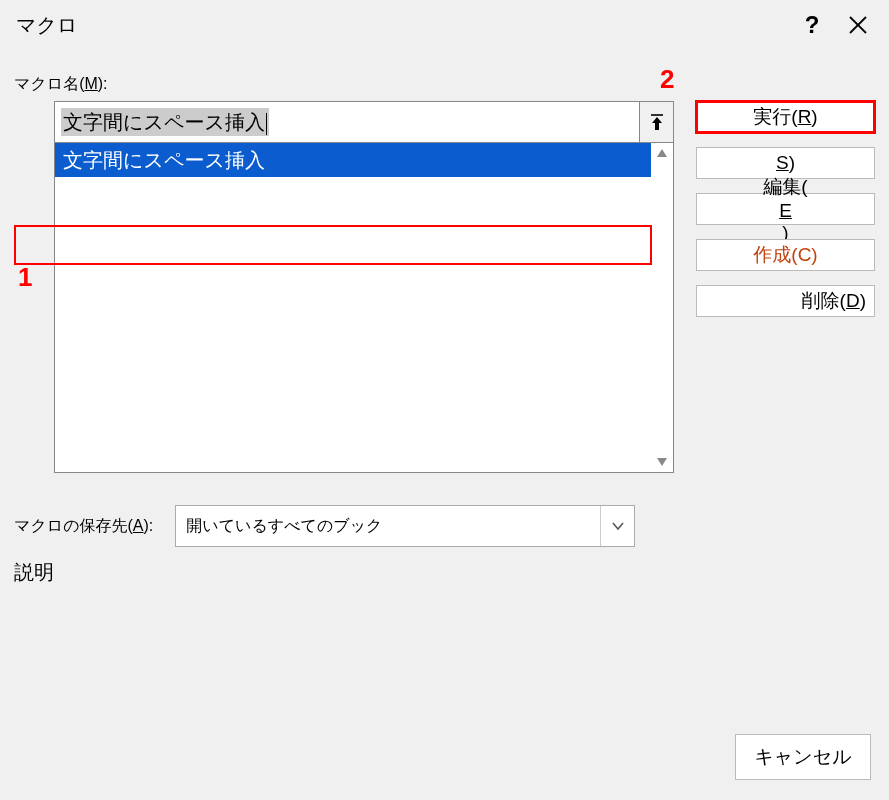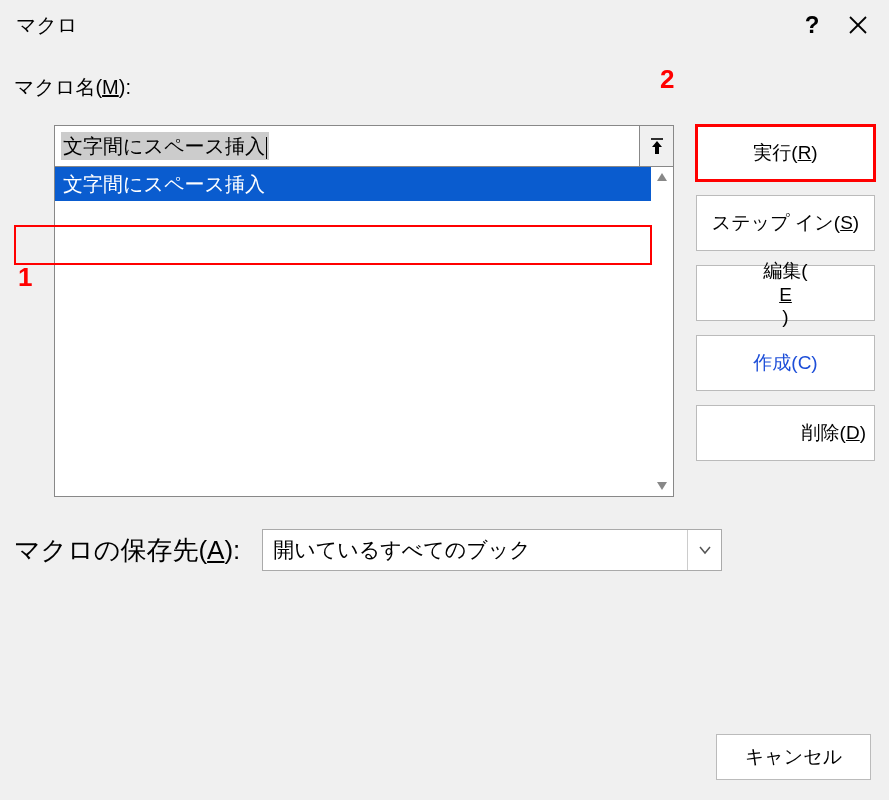--- a/index.html
+++ b/index.html
@@ -37,22 +37,22 @@
   .titlebar-btn.close svg { width: 20px; height: 20px; }
   .titlebar-btn.close svg line { stroke: #000; stroke-width: 1.8; }
 
   .body {
     position: relative;
     padding: 0 14px;
   }
 
   .label-row {
     margin-top: 24px;
-    margin-bottom: 24px;
-    font-size: 20px;
+    margin-bottom: 6px;
+    font-size: 16px;
   }
   .underline { text-decoration: underline; }
 
   .annot {
     position: absolute;
     color: #ff0000;
     font-weight: bold;
     font-size: 26px;
     pointer-events: none;
     z-index: 50;
@@ -170,79 +170,79 @@
     z-index: 40;
   }
   .red-border-run {
     position: absolute;
     border: 3px solid #ff0000;
     pointer-events: none;
     z-index: 40;
   }
 
   .btn {
-    height: 56px;
+    height: 32px;
     background: #fff;
     border: 1px solid #bbb;
     font-size: 19px;
     font-family: inherit;
     cursor: pointer;
     display: flex; align-items: center; justify-content: center;
     padding: 0 8px;
     white-space: nowrap;
     position: relative;
   }
   .btn:disabled, .btn.disabled {
-    color: #1d4ed8;
+    color: #c2410c;
     cursor: default;
   }
 
   .storage-row {
     display: flex;
     align-items: center;
     margin-top: 32px;
     gap: 22px;
   }
   .storage-label {
-    font-size: 26px;
+    font-size: 16px;
   }
   .combo {
     flex: 0 0 460px;
     height: 42px;
     background: #fff;
     border: 1px solid #aaa;
     display: flex;
     align-items: stretch;
   }
   .combo-text {
     flex: 1;
     padding: 0 10px;
     line-height: 40px;
-    font-size: 21px;
+    font-size: 16px;
   }
   .combo-arrow {
     width: 34px;
     border-left: 1px solid #ccc;
     display: flex; align-items: center; justify-content: center;
   }
   .combo-arrow svg { width: 14px; height: 10px; }
   .combo-arrow svg polyline { stroke: #555; stroke-width: 1.5; fill: none; }
 
   .desc-label {
     margin-top: 12px;
     font-size: 20px;
   }
 
   .footer {
     position: absolute;
     right: 18px;
     bottom: 20px;
   }
   .footer .btn {
-    width: 155px;
+    width: 136px;
     height: 46px;
   }
 </style>
 </head>
 <body>
 
 <div class="dialog">
 
   <div class="titlebar">
     <div class="titlebar-title">マクロ</div>
@@ -303,21 +303,20 @@
       <div class="right-col">
         <div style="position:relative;">
           <button class="btn" style="width:100%;">
             <span>実行(</span>
               <span class="underline">R</span>
               <span>)</span>
           </button>
           <div class="red-border-run" style="left:-1px; top:-1px; right:-1px; bottom:-1px;"></div>
         </div>
         <button class="btn" style="width:100%;">
-          <span>ステップ イン(</span>
             <span class="underline">S</span>
             <span>)</span>
         </button>
         <button class="btn" style="width:100%;flex-direction:column;">
           <span>編集(</span>
             <span class="underline">E</span>
             <span>)</span>
         </button>
         <button class="btn disabled" style="width:100%;" disabled="">
           <span>作成(</span>
@@ -342,20 +341,21 @@
       <div class="combo">
         <div class="combo-text">開いているすべてのブック</div>
         <div class="combo-arrow">
           <svg viewBox="0 0 14 10">
               <polyline points="2,2 7,8 12,2"></polyline>
             </svg>
         </div>
       </div>
     </div>
 
+    <div class="desc-label">説明</div>
 
   </div>
 
   <div class="footer">
     <button class="btn">キャンセル</button>
   </div>
 
 </div>
 
 </body></html>

